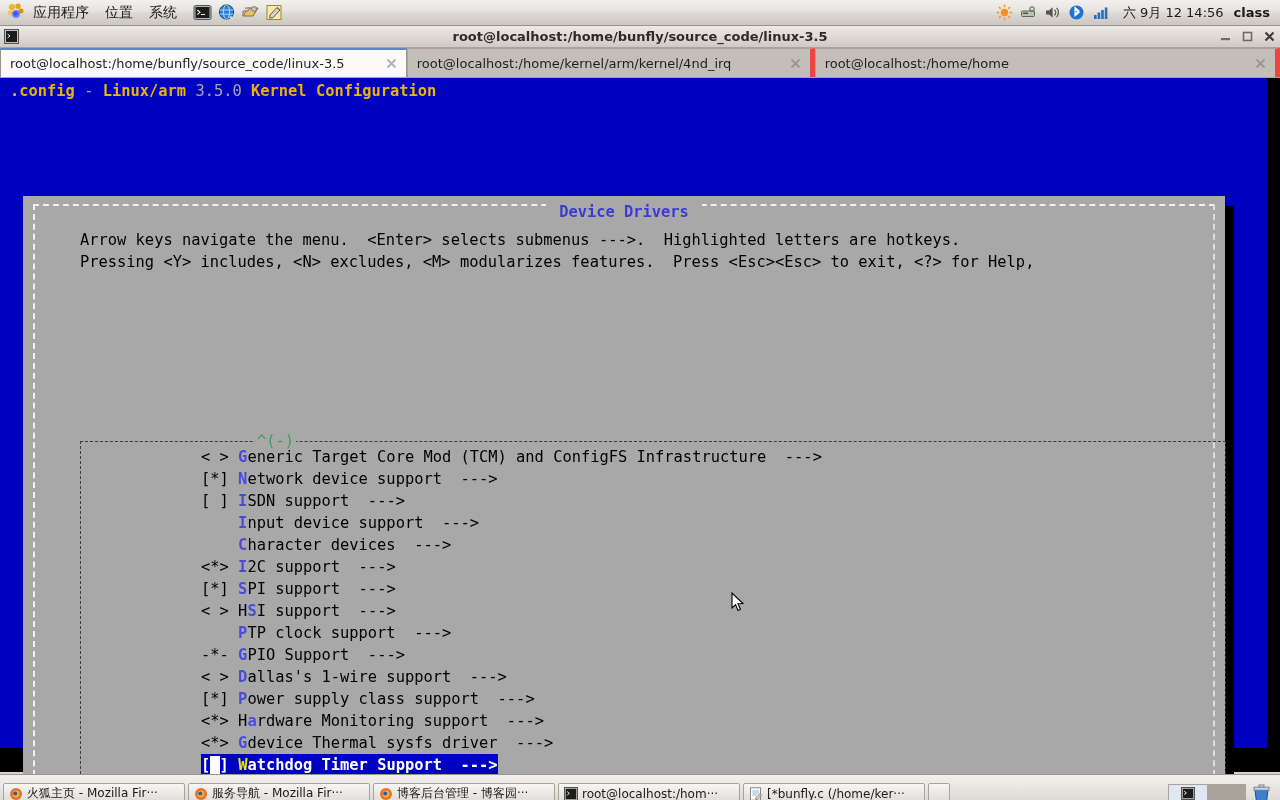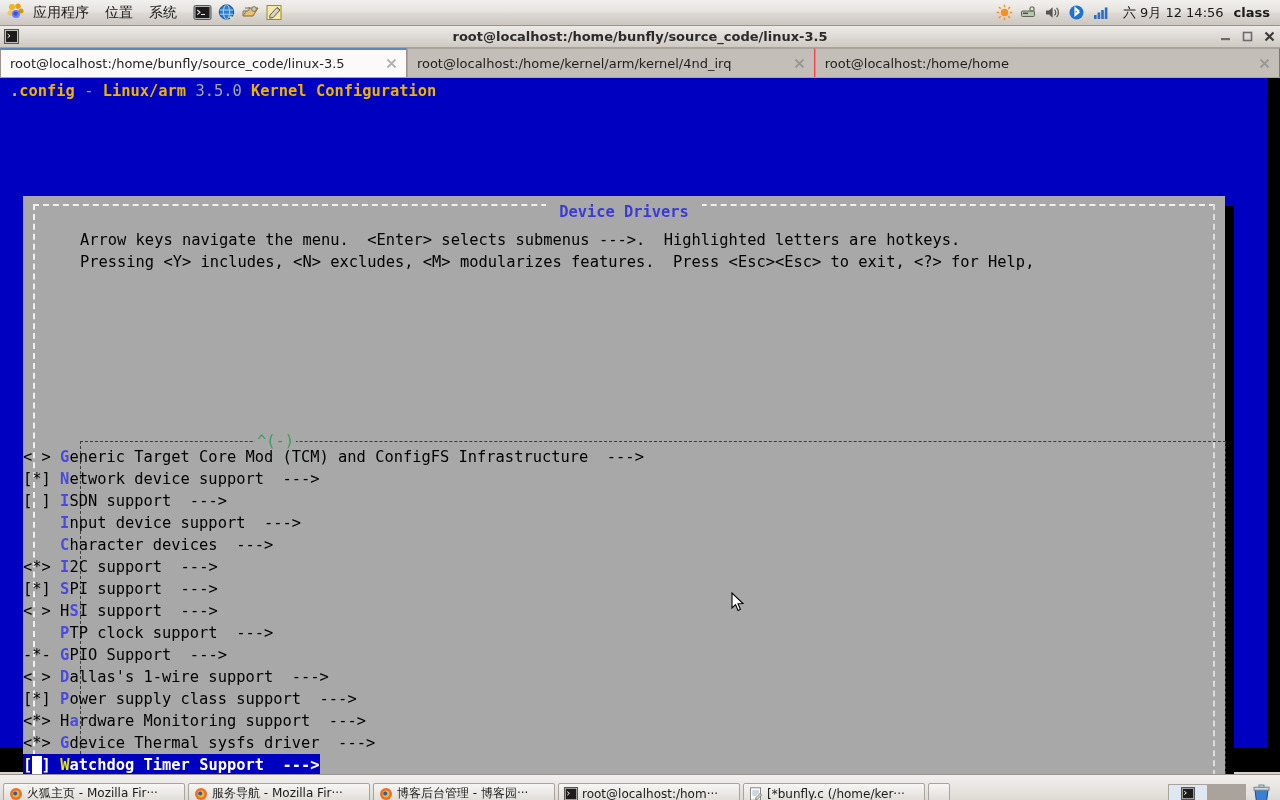--- a/index.html
+++ b/index.html
@@ -65,21 +65,21 @@
     height:29px; display:flex; align-items:center; justify-content:space-between;
     font-size:13px; font-family:"DejaVu Sans", sans-serif; color:#1f1f1f;
     padding:0 8px 0 9px; position:relative;
   }
   .tab.active{
     background:#fbfaf9; border-top:2px solid #5b87c4;
     border-left:1px solid #9a948c; border-right:1px solid #9a948c;
     width:424px;
   }
   .tab.inactive{
-    background:#c3bfb8; border-left:1px solid #a9a39b; border-right:1px solid #ef4444;
+    background:#c3bfb8; border-left:1px solid #a9a39b; border-right:5px solid #ef4444;
     border-top:1px solid #a9a39b; margin-bottom:0px;
   }
   #tab2{ width:425px; }
   #tab3{ width:485px; }
   .tab-label{ overflow:hidden; white-space:nowrap; text-overflow:ellipsis; }
   .tab-close{
     width:13px;height:13px; flex:0 0 13px; margin-left:6px; opacity:.55;
   }
 
   
@@ -129,21 +129,21 @@
   }
   #scroll-up{
     position:absolute; left:232px; top:236px; color:#3aa05a;
     background:#a8a8a8; padding:0 2px; white-space:pre; font-size:15.4px; line-height:18px;
   }
   #list{
     position:absolute; left:0px; top:250px; width:1146px;
   }
   .row{
     height:22px; line-height:22px; white-space:pre; color:#000;
-    font-size:15.4px; 
+    font-size:15.4px; padding-left:178px;
   }
   .row .mark{ color:#000; }
   .row .hot{ color:#4a4ae0; font-weight:bold; }
   .row .txt{ color:#000; }
   .row .arrow{ color:#000; }
   .row.sel{ background:transparent; }
   .row.sel .selwrap{
     background:#0000c0; color:#fff; font-weight:bold; display:inline-block;
     padding:0;
   }

